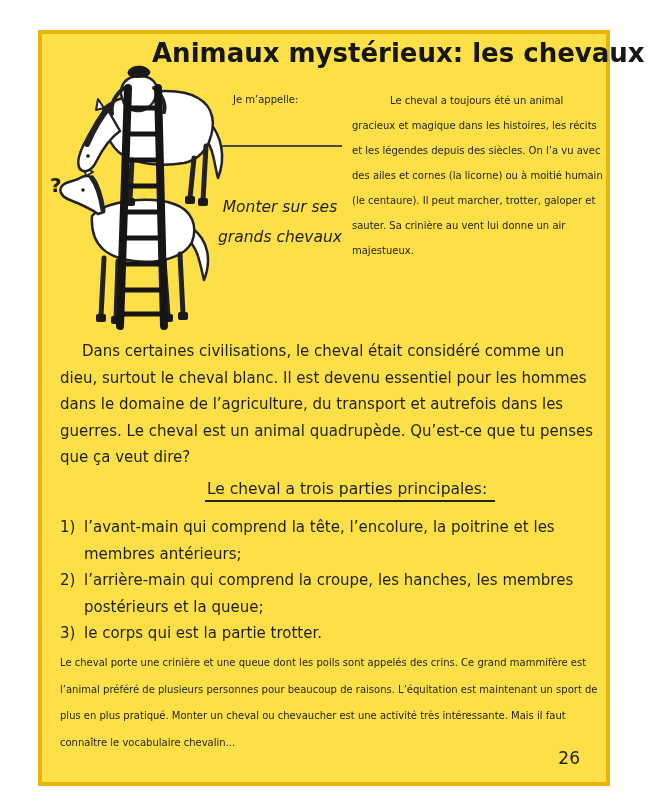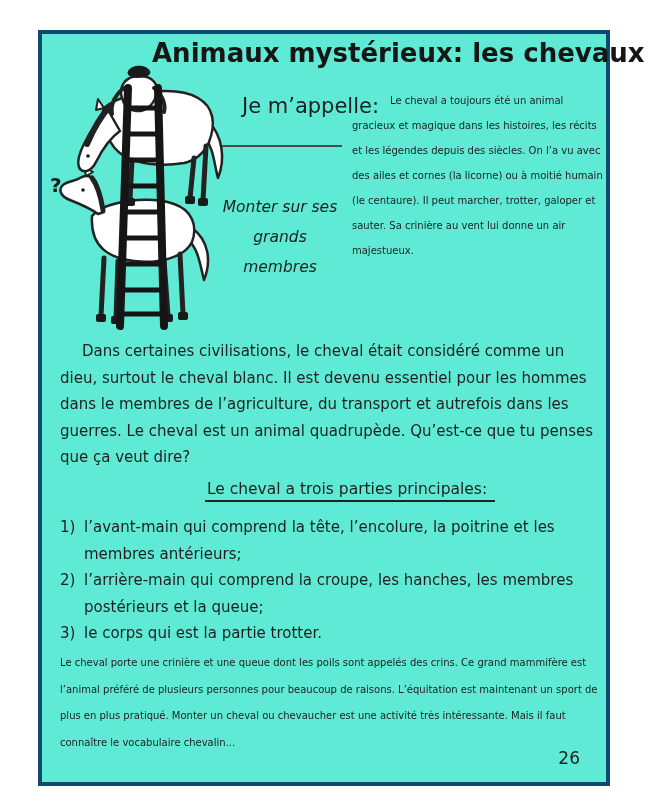--- a/index.html
+++ b/index.html
@@ -5,29 +5,29 @@
   html,body{margin:0;padding:0;}
   body{
     width:648px;height:810px;position:relative;
     background:#ffffff;
     font-family:"DejaVu Sans","Liberation Sans",sans-serif;
     color:#1f1f1f;
     -webkit-font-smoothing:antialiased;
   }
   .frame{
     position:absolute;left:38px;top:30px;width:572px;height:756px;
-    border:4px solid #0c4a6e;box-sizing:border-box;background:#5eead4;
+    border:4px solid #eab308;box-sizing:border-box;background:#fde047;
   }
   .title{
     position:absolute;left:110px;right:6px;top:4px;
     text-align:center;font-size:26px;font-weight:700;letter-spacing:0px;
     color:#161616;white-space:nowrap;
   }
   .illustration{position:absolute;left:4px;top:30px;width:190px;height:272px;}
-  .name-label{position:absolute;left:200px;top:60px;font-size:21px;}
+  .name-label{position:absolute;left:191px;top:60px;font-size:10px;}
   .name-line{position:absolute;left:180px;top:111px;width:120px;border-top:2px solid #4a4a4a;height:0;}
   .idiom{
     position:absolute;left:176px;top:158px;width:124px;
     font-style:italic;font-size:15.5px;line-height:30px;text-align:center;
   }
   .intro{
     position:absolute;left:310px;top:54px;width:252px;
     font-size:10px;line-height:25px;text-indent:38px;text-align:left;
   }
   .para-civ{
@@ -111,25 +111,25 @@
       <line x1="74" y1="174" x2="119" y2="174" stroke-width="5"></line>
       <line x1="73" y1="200" x2="119" y2="200" stroke-width="5"></line>
       <line x1="72" y1="226" x2="120" y2="226" stroke-width="5"></line>
       <line x1="71" y1="250" x2="121" y2="250" stroke-width="5"></line>
     </g>
     <text x="4" y="128" font-size="20" font-weight="bold" fill="#1a1a1a">?</text>
   </svg>
 
   <div class="name-label">Je m’appelle:</div>
   <div class="name-line"></div>
-  <div class="idiom">Monter sur ses grands membres</div>
+  <div class="idiom">Monter sur ses grands chevaux</div>
 
   <div class="intro">Le cheval a toujours été un animal gracieux et magique dans les histoires, les récits et les légendes depuis des siècles. On l’a vu avec des ailes et cornes (la licorne) ou à moitié humain (le centaure). Il peut marcher, trotter, galoper et sauter. Sa crinière au vent lui donne un air majestueux.</div>
 
-  <div class="para-civ">Dans certaines civilisations, le cheval était considéré comme un dieu, surtout le cheval blanc. Il  est devenu essentiel pour les hommes dans le membres de l’agriculture, du transport et autrefois dans les guerres. Le cheval est un animal quadrupède.  Qu’est-ce que tu penses que ça veut dire?</div>
+  <div class="para-civ">Dans certaines civilisations, le cheval était considéré comme un dieu, surtout le cheval blanc. Il  est devenu essentiel pour les hommes dans le domaine de l’agriculture, du transport et autrefois dans les guerres. Le cheval est un animal quadrupède.  Qu’est-ce que tu penses que ça veut dire?</div>
 
   <div class="section-heading">
     <span class="u">Le cheval a trois parties  principales:</span>
   </div>
 
   <div class="list">
     <div class="list-item">
       <span class="marker">1)</span>
       <span class="item-text">l’avant-main qui comprend la tête, l’encolure, la poitrine et les membres antérieurs;</span>
     </div>

